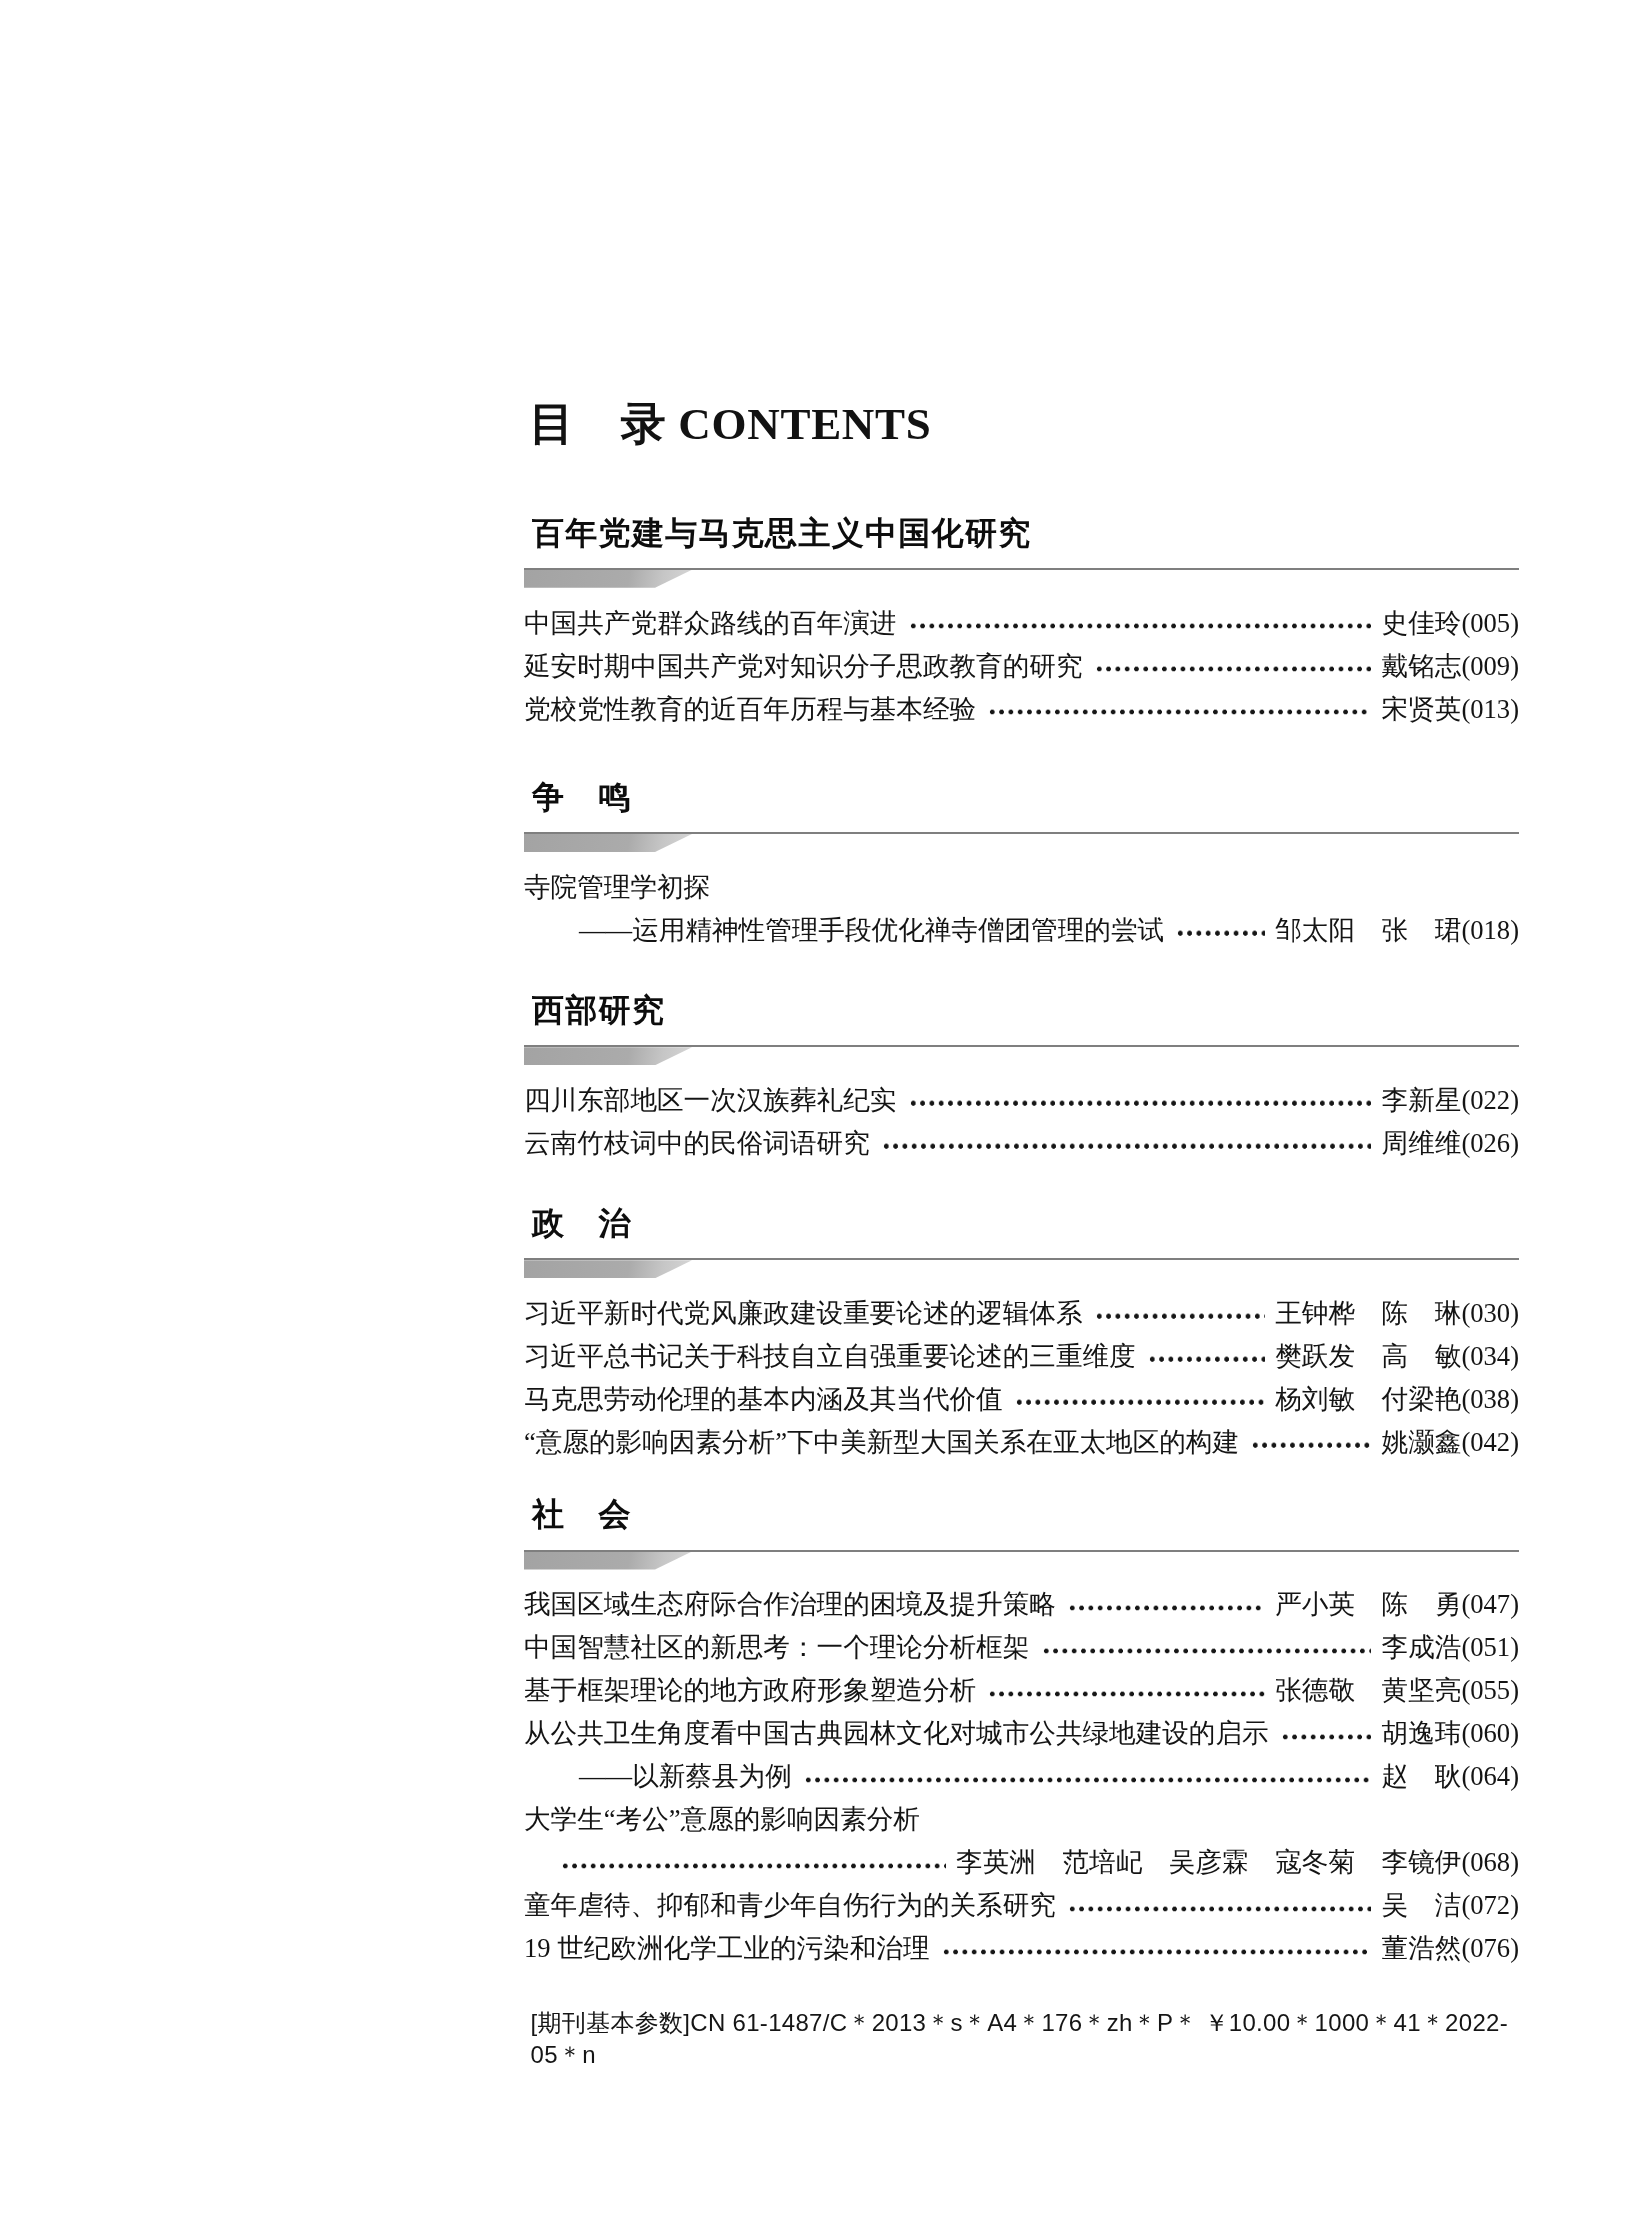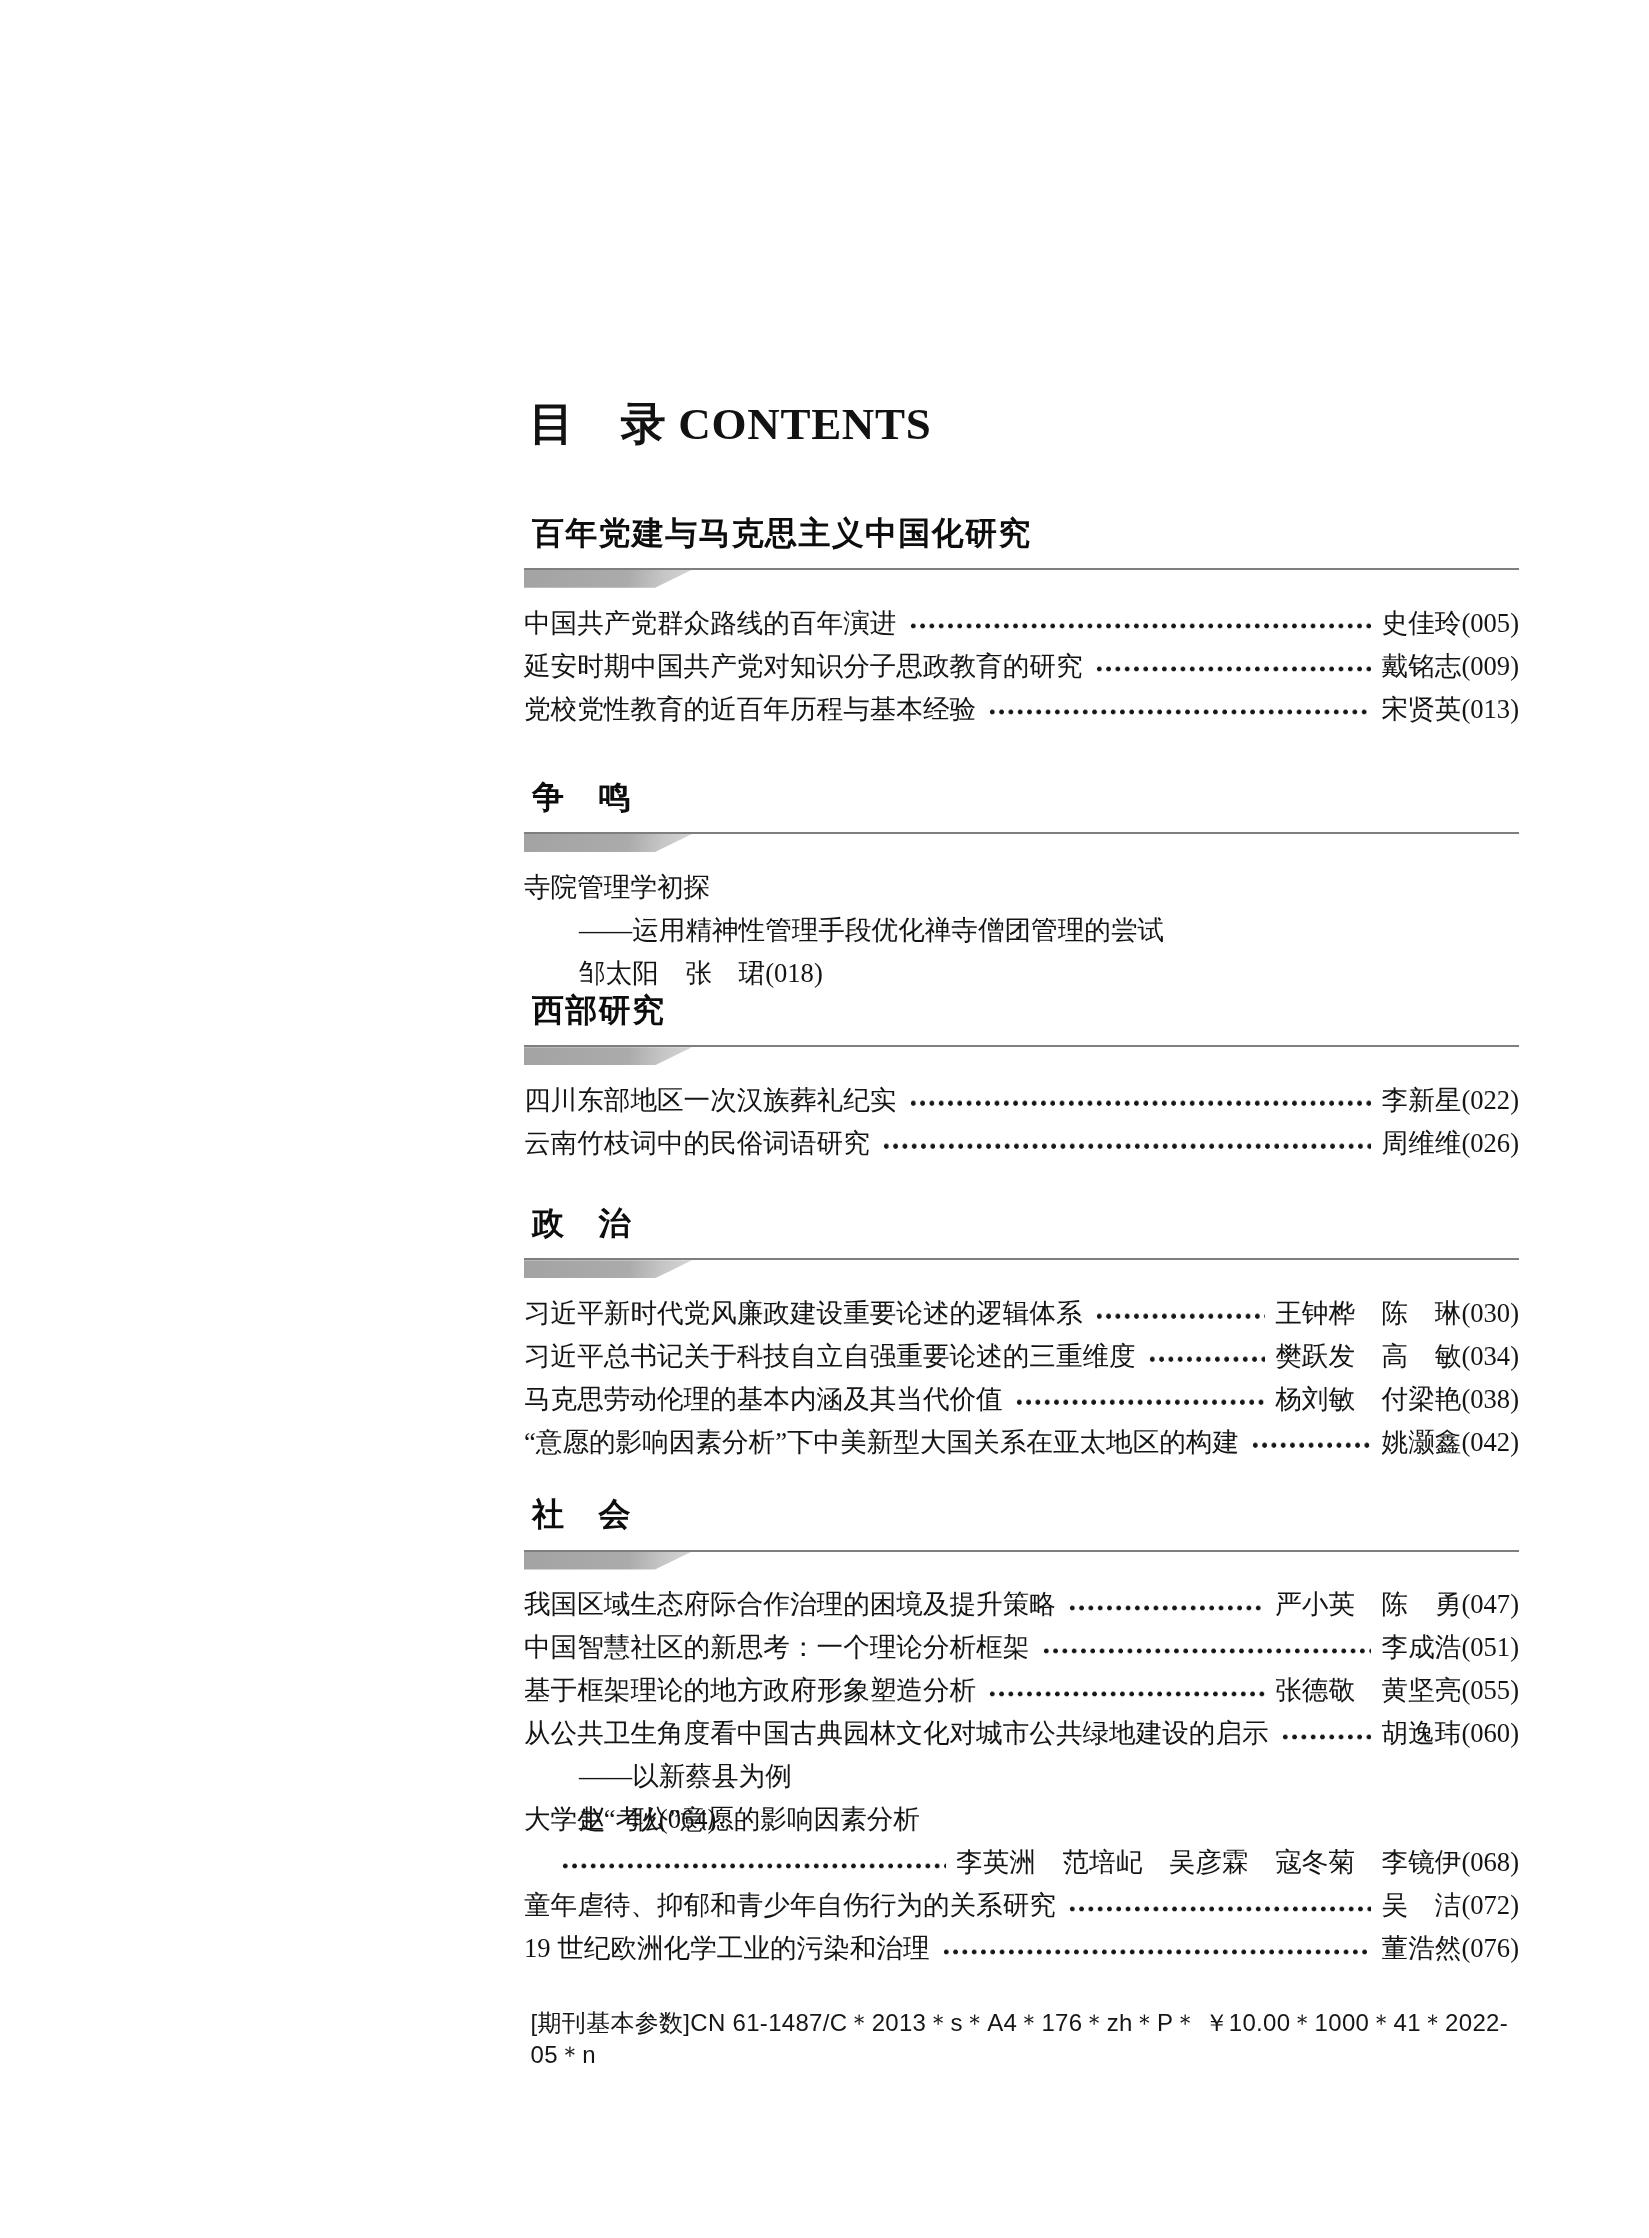--- a/index.html
+++ b/index.html
@@ -21,26 +21,26 @@
     font-family:"Liberation Sans","DejaVu Sans",sans-serif;color:#0d0d0d;
   }
   .bar{position:relative;margin-top:17.3px;border-top:2px solid #7f7f7f;height:18.6px;}
   .bar .arrow{
     position:absolute;left:0;top:0;width:168px;height:18px;
     background:linear-gradient(100deg,#a3a3a3 0%,#ababab 62%,#c6c6c6 82%,#d6d6d6 100%);
     clip-path:polygon(0 0,100% 0,78% 100%,0 100%);
   }
   ul.entries{list-style:none;margin:13.3px 0 0 0;padding:0;}
   .entry{
-    height:43px;display:flex;align-items:flex-start;font-size:26.6px;line-height:43px;
+    height:43px;display:flex;align-items:center;font-size:26.6px;line-height:43px;
     color:#141414;white-space:nowrap;
   }
   .entry .t{flex:0 0 auto;}
   .entry .a{flex:0 0 auto;white-space:nowrap;}
-  .entry.ind{padding-left:55px;flex-direction:column;}
+  .entry.ind{padding-left:55px;}
   .entry.lead-first{padding-left:25px;}
   .leader{
     flex:1 1 auto;min-width:28px;height:6.6px;align-self:center;margin:0 10.6px 0 13.3px;
     transform:translateY(2.7px);
     background-image:radial-gradient(circle at 3.3px 3.3px,#161616 2.1px,rgba(0,0,0,0) 2.6px);
     background-size:9.3px 6.6px;background-repeat:repeat-x;background-position:left center;
   }
   .footer{
     margin:37px 0 0 6.6px;font-size:24px;letter-spacing:0.3px;color:#151515;
     font-family:Liberation Sans, sans-serif;

